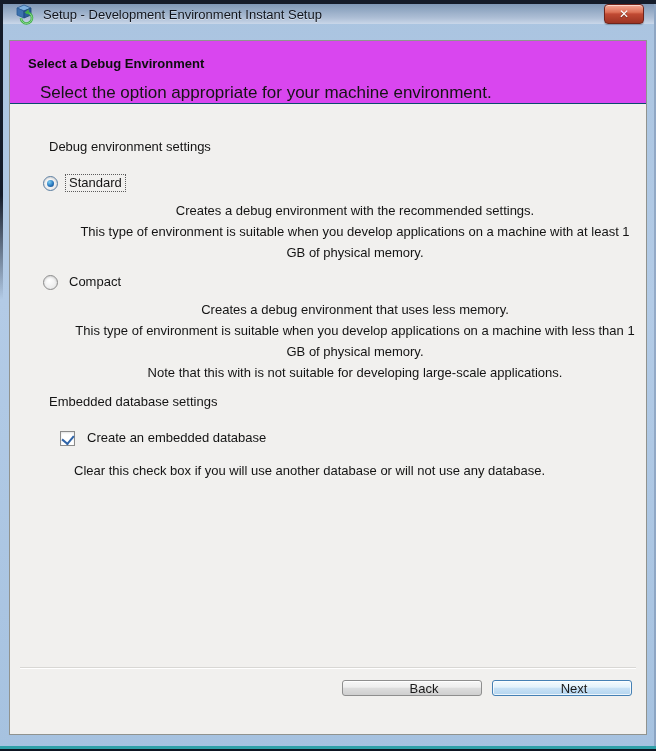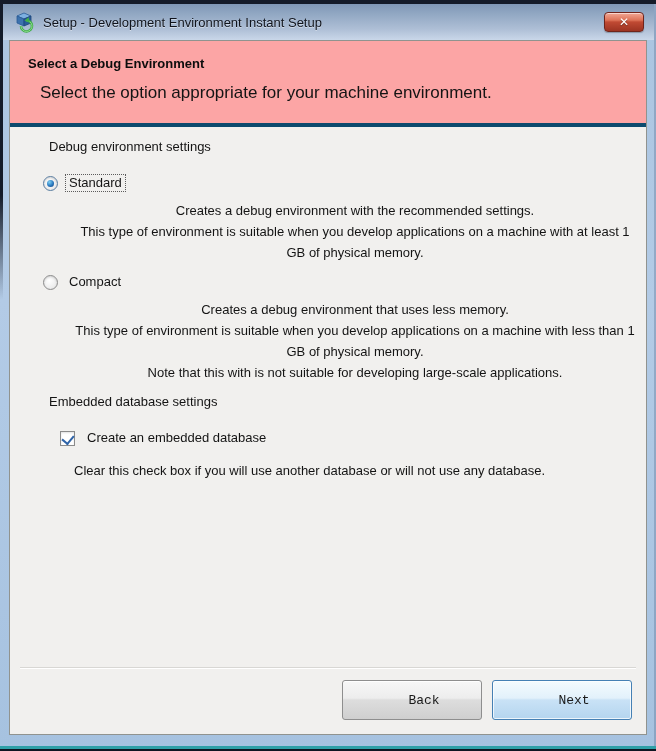--- a/index.html
+++ b/index.html
@@ -9,42 +9,42 @@
     position:relative; width:656px; height:751px;
     background:linear-gradient(180deg,#aac4e0 0%, #b3cbe6 40%, #a6c2e0 100%);
     overflow:hidden;
   }
   .edge-top{position:absolute;left:0;top:0;width:100%;height:4px;background:#141b29;z-index:5;}
   .edge-left{position:absolute;left:0;top:0;width:3px;height:300px;z-index:5;
     background:linear-gradient(180deg,#141b29 0%, #141b29 65%, rgba(20,27,41,0) 100%);}
   .edge-right{position:absolute;right:0;top:0;width:2px;height:100%;background:rgba(90,110,140,.35);z-index:4;}
 
   .titlebar{
-    position:absolute; left:3px; top:4px; right:2px; height:36px;
+    position:absolute; left:3px; top:4px; right:2px; height:20px;
     background:linear-gradient(180deg,#7f97b6 0%, #93a9c4 30%, #aebfd6 70%, #c9d7e9 100%);
     display:flex; align-items:center; padding:0 10px;
   }
   .app-icon{width:22px;height:22px;margin-right:8px;flex:0 0 auto;display:block;}
   .win-title{font-size:13px;color:#10141c;text-shadow:0 1px 0 rgba(255,255,255,.45);white-space:nowrap;}
   .close-btn{
     margin-left:auto; width:40px; height:20px; border:1px solid #6f241b; border-radius:4px;
     background:linear-gradient(180deg,#f2a794 0%, #dd7257 40%, #c04a33 50%, #9c3322 100%);
     box-shadow:inset 0 1px 0 rgba(255,255,255,.55), 0 1px 1px rgba(0,0,0,.25);
     display:flex; align-items:center; justify-content:center; cursor:pointer; padding:0;
   }
   .close-x{color:#ffffff; font-size:12px; font-weight:bold; line-height:1;
     text-shadow:0 1px 1px rgba(0,0,0,.4); font-family:"DejaVu Sans", sans-serif;}
 
   .content{
     position:absolute; left:9px; top:40px; width:638px; height:695px;
     background:#f1f0ee; border:1px solid #90938f;
   }
   .page-header{
-    position:absolute; left:0; top:0; right:0; height:86px;
-    background:#fca5a5; border-bottom:4px solid #0c4a6e;
+    position:absolute; left:0; top:0; right:0; height:63px;
+    background:#d946ef; border-bottom:1px solid #0c4a6e;
     padding:15px 18px 0 18px;
   }
   .page-title{font-size:13px; font-weight:bold; color:#0d0d0d; margin-bottom:12px;}
   .page-subtitle{font-size:17px; color:#141414; margin-left:12px;}
 
   .body-area{ position:absolute; left:0; top:78px; right:0; bottom:67px; padding:20px 20px 0 20px; font-size:13px; color:#141414;}
   .section-label{margin-bottom:21px;margin-left:19px;}
   .option-row{display:flex; align-items:center; margin-left:13px; margin-bottom:9px; cursor:pointer;}
   .radio{
     width:15px;height:15px;border-radius:50%;
@@ -72,22 +72,22 @@
     content:""; position:absolute; left:3px; top:1px; width:6px; height:9px;
     border:solid #2f64a8; border-width:0 2px 2px 0; transform:rotate(40deg);
   }
   .check-desc{margin-left:44px; width:562px; line-height:21px;}
 
   .footer{position:absolute; left:0; right:0; bottom:0; height:67px;}
   .footer-divider{position:absolute; left:10px; right:10px; top:0; height:2px;
     border-top:1px solid #d8d7d4; border-bottom:1px solid #ffffff;}
   .btn-row{position:absolute; right:14px; top:13px; display:flex; gap:10px;}
   .btn{
-    width:140px; height:40px; font-size:13px; color:#1a1a1a; cursor:pointer;
-    border-radius:3px; font-family:Liberation Mono, monospace;padding-left:24px;
+    width:140px; height:16px; font-size:13px; color:#1a1a1a; cursor:pointer;
+    border-radius:3px; font-family:Liberation Sans, sans-serif;padding-left:24px;
   }
   .btn-back{
     border:1px solid #8e8e8e;
     background:linear-gradient(180deg,#f7f7f7 0%, #ededed 45%, #dddddd 50%, #cfcfcf 100%);
     box-shadow:inset 0 1px 0 rgba(255,255,255,.9);
   }
   .btn-next{
     border:1px solid #4580b4;
     background:linear-gradient(180deg,#f4fbfe 0%, #e2f1fb 45%, #c9e2f6 50%, #b4d5ef 100%);
     box-shadow:inset 0 0 0 1px rgba(255,255,255,.75);

